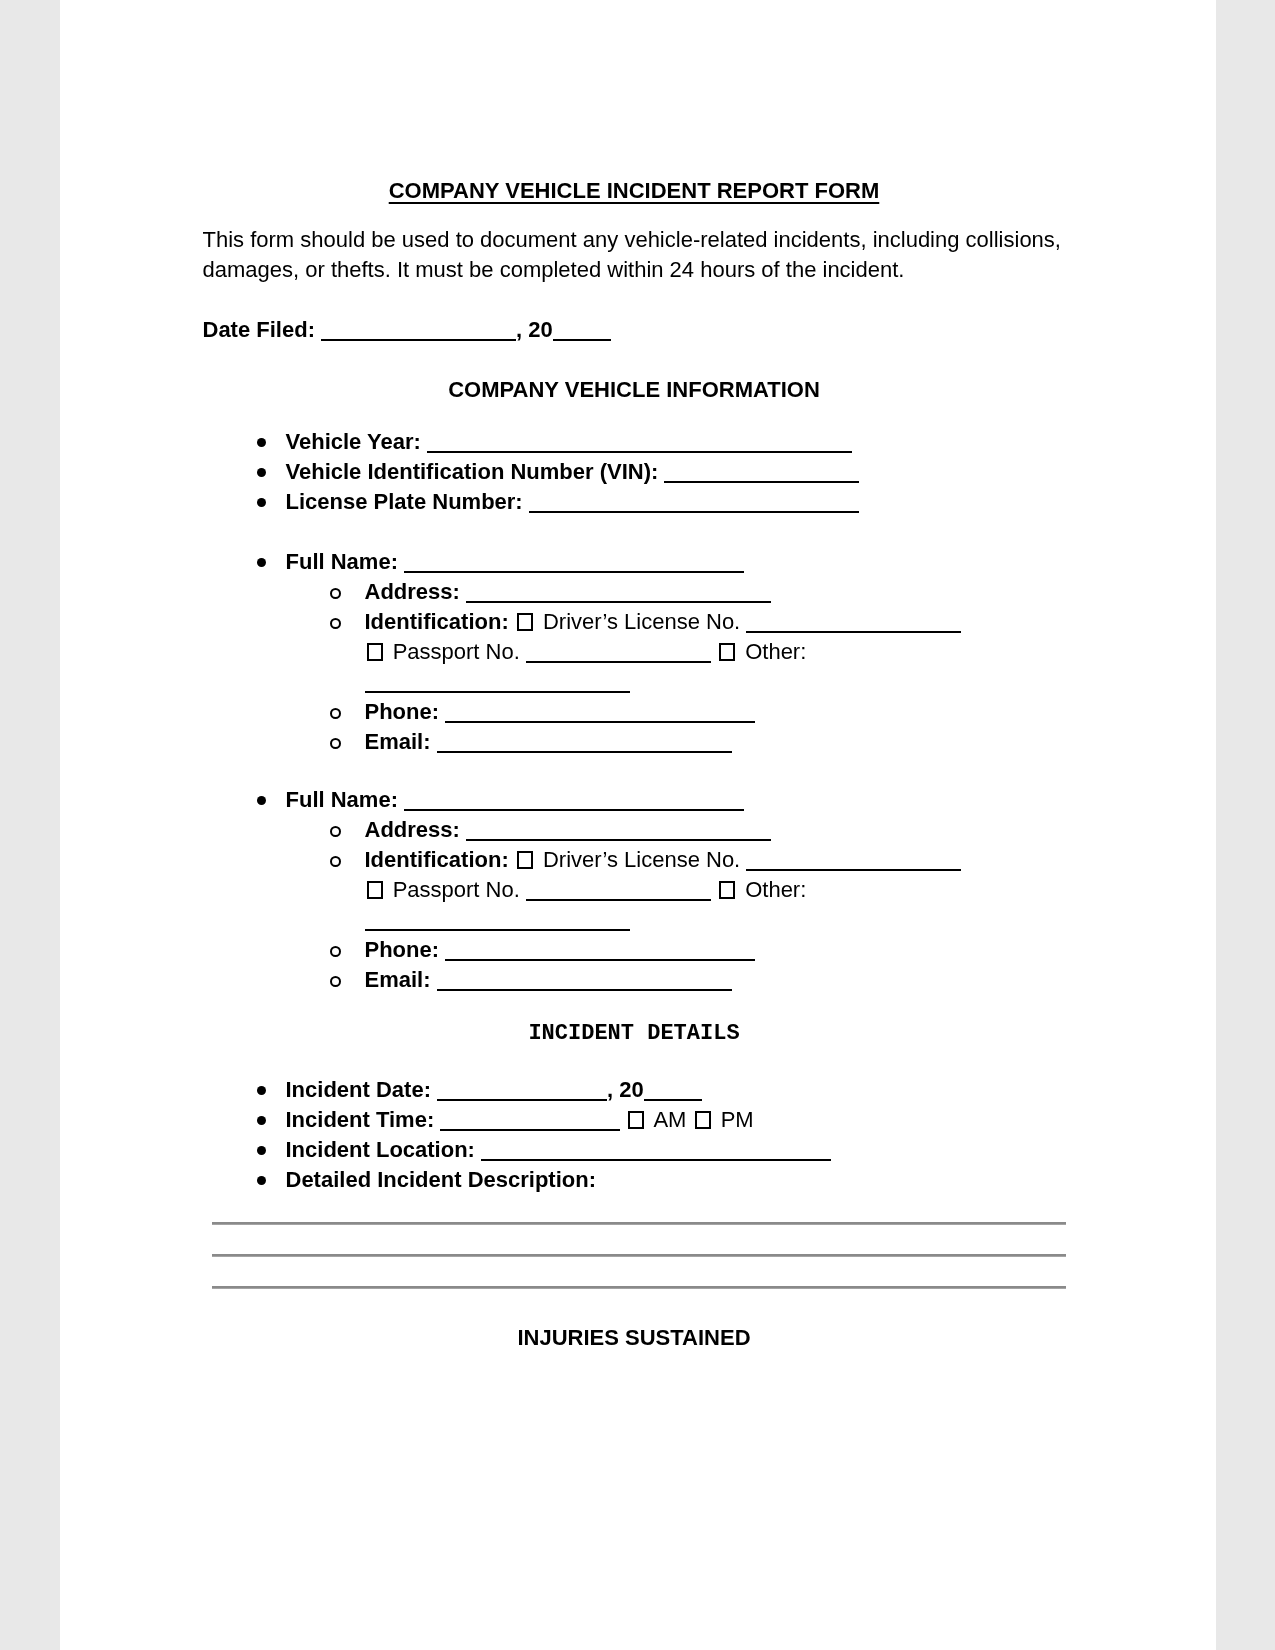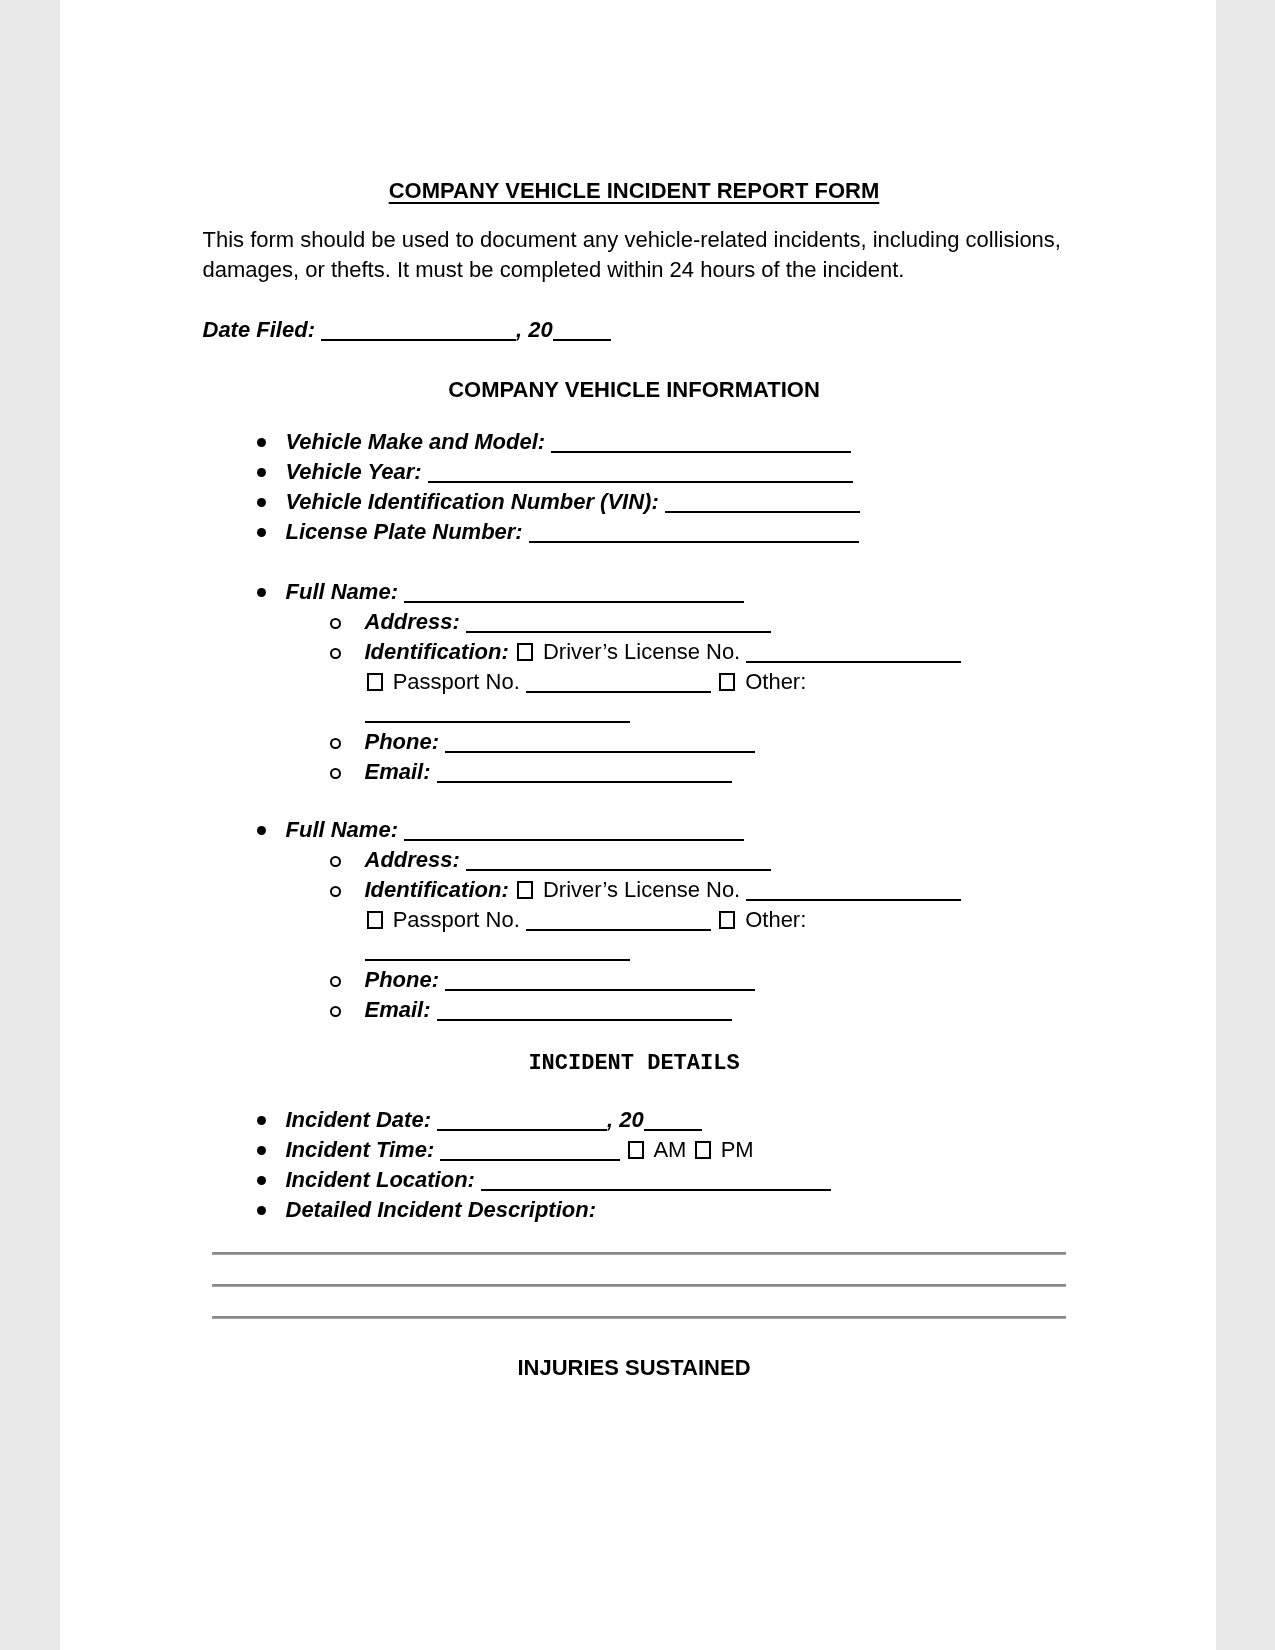--- a/index.html
+++ b/index.html
@@ -10,21 +10,21 @@
     margin: 0 auto;
     background: #ffffff;
     box-sizing: border-box;
     padding: 176px 150px 0 143px;
     font-family: "Liberation Sans", "DejaVu Sans", sans-serif;
     font-size: 22px;
     line-height: 30px;
     color: #000000;
     overflow: hidden;
   }
-  .b { font-weight: bold; font-style: italic; }
+  .b { font-weight: bold; }
   .title {
     text-align: center;
     font-weight: bold;
     text-decoration: underline;
     text-underline-offset: 4px;
     margin: 0 0 19px 0;
   }
   .intro { margin: 0 0 30px 0; }
   .date-line { margin: 0 0 30px 0; }
   .section-heading {
@@ -116,24 +116,20 @@
 
   <div class="date-line">
     <span class="b">Date Filed:</span>
     <span class="bl w195"></span><span class="b">, 20</span><span class="bl w58"></span>
   </div>
 
   <div class="section-heading" id="cvi-heading">COMPANY VEHICLE INFORMATION</div>
 
   <div class="list vehicle-list">
     <div class="li">
-      <span class="b">Vehicle Make and Model:</span>
-      <span class="bl w300"></span>
-    </div>
-    <div class="li">
       <span class="b">Vehicle Year:</span>
       <span class="bl w425"></span>
     </div>
     <div class="li">
       <span class="b">Vehicle Identification Number (VIN):</span>
       <span class="bl w195"></span>
     </div>
     <div class="li">
       <span class="b">License Plate Number:</span>
       <span class="bl w330"></span>

